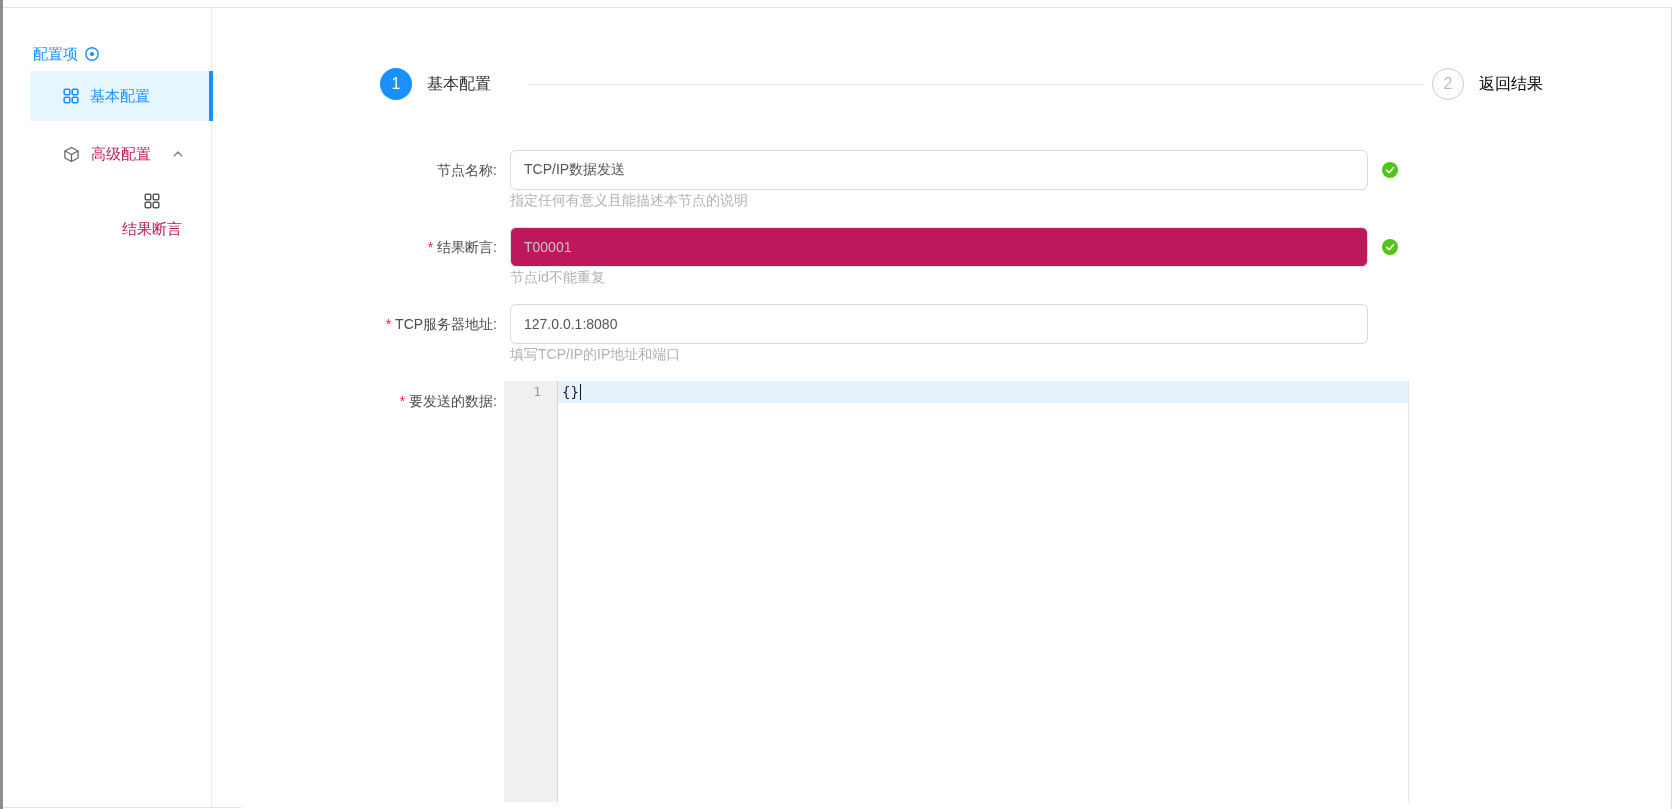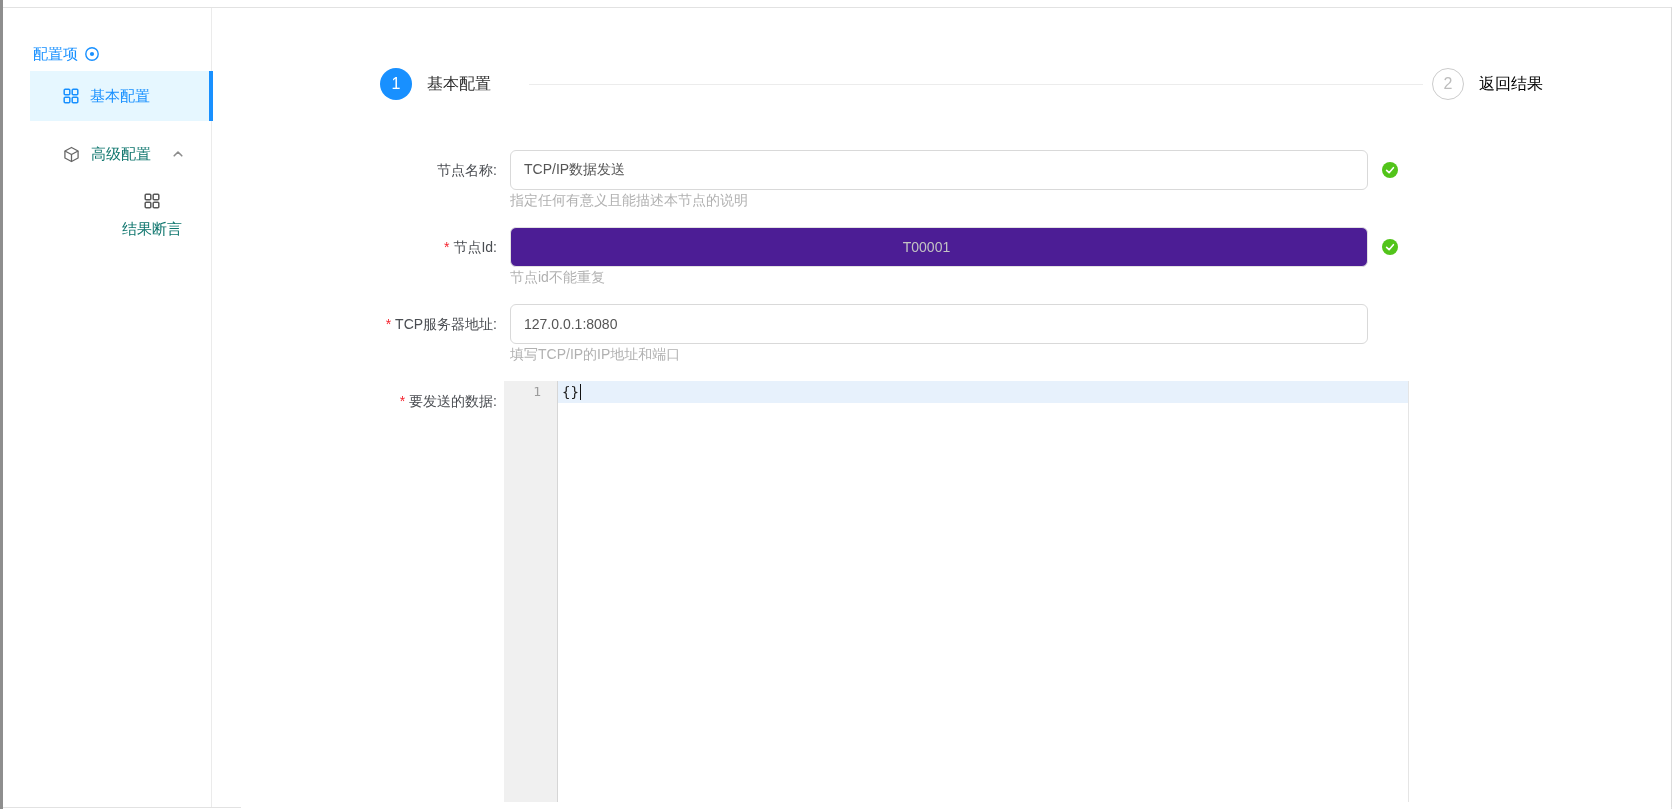--- a/index.html
+++ b/index.html
@@ -12,21 +12,21 @@
   .frame-right { position:absolute; right:1px; top:7px; bottom:0; width:1px; background:#dcdcdc; }
   .frame-bottom{ position:absolute; left:3px; right:1px; bottom:1px; height:1px; background:#e2e2e2; }
 
   
   .sidebar { position:absolute; left:4px; top:8px; bottom:2px; width:208px;
     border-right:1px solid #ebebeb; background:#fff; }
   .sidebar-header { margin:36px 0 0 29px; height:20px; display:flex; align-items:center; gap:6px;
     color:#1890ff; font-size:15px; }
   .menu { margin-top:7px; }
   .menu-item { position:relative; height:50px; margin-left:26px; display:flex; align-items:center;
-    padding-left:33px; gap:11px; font-size:15px; color:#0f766e; cursor:pointer; }
+    padding-left:33px; gap:11px; font-size:15px; color:#be185d; cursor:pointer; }
   .menu-item.active { background:#e6f7ff; color:#1890ff; }
   .menu-item.active .active-bar { position:absolute; top:0; bottom:0; right:-2px; width:4px; background:#1890ff; }
   .menu-item.gap    { margin-top:8px; }
   .menu-item.sub    { margin-top:14px; padding-left:63px;flex-direction:column; }
   .menu-arrow { position:absolute; right:26px; top:50%; transform:translateY(-50%); display:flex; }
 
   
   .main { position:absolute; left:241px; top:8px; right:2px; bottom:0; background:#fff; }
 
   
@@ -45,21 +45,21 @@
   .form { margin-top:50px; }
   .form-row { display:flex; margin-bottom:17px; }
   .form-label { width:256px; flex:none; text-align:right; line-height:40px; font-size:14px; color:#4a4d52;
     white-space:nowrap; }
   .asterisk { color:#f5222d; margin-right:4px; font-size:14px; }
   .form-field { margin-left:13px; }
   .input-wrap { position:relative; width:900px; }
   .text-input { width:858px; height:40px; border:1px solid #d9d9d9; border-radius:6px;
     padding:0 38px 0 13px; font-size:14px; color:#555; outline:none; background:#fff;
     font-family:"Liberation Sans","DejaVu Sans",sans-serif; }
-  .text-input:disabled { background:#4c1d95; border-color:#e2e2e2; color:#c3c3c3;text-align:center; }
+  .text-input:disabled { background:#be185d; border-color:#e2e2e2; color:#c3c3c3; }
   .feedback { position:absolute; right:12px; top:50%; transform:translateY(-50%); width:16px; height:16px; }
   .help-text { font-size:14px; color:#b1b1b1; line-height:20px; }
 
   
   .editor { display:flex; width:905px; margin-left:-6px; height:421px;
     border-right:1px solid #e5e5e5; font-family:"DejaVu Sans Mono","Liberation Mono",monospace; }
   .gutter { width:54px; flex:none; background:#f0f0f0; border-right:1px solid #d6d6d6; }
   .line-no { height:22px; line-height:22px; text-align:right; padding-right:16px;
     color:#9c9c9c; font-size:13px; }
   .code-area { flex:1; background:#fff; }
@@ -161,21 +161,21 @@
               <polyline points="4.6,8.3 7.1,10.7 11.4,5.7" fill="none" stroke="#fff" stroke-width="1.6" stroke-linecap="round" stroke-linejoin="round"></polyline>
             </svg>
           </span>
         </div>
         <div class="help-text">指定任何有意义且能描述本节点的说明</div>
       </div>
     </div>
 
     <div class="form-row">
       <div class="form-label">
-        <span class="asterisk">*</span><span>节点Id:</span>
+        <span class="asterisk">*</span><span>结果断言:</span>
       </div>
       <div class="form-field">
         <div class="input-wrap">
           <input class="text-input" type="text" disabled="" value="T00001" style="">
           <span class="feedback">
             <svg width="16" height="16" viewBox="0 0 16 16">
               <circle cx="8" cy="8" r="8" fill="#52c41a"></circle>
               <polyline points="4.6,8.3 7.1,10.7 11.4,5.7" fill="none" stroke="#fff" stroke-width="1.6" stroke-linecap="round" stroke-linejoin="round"></polyline>
             </svg>
           </span>

